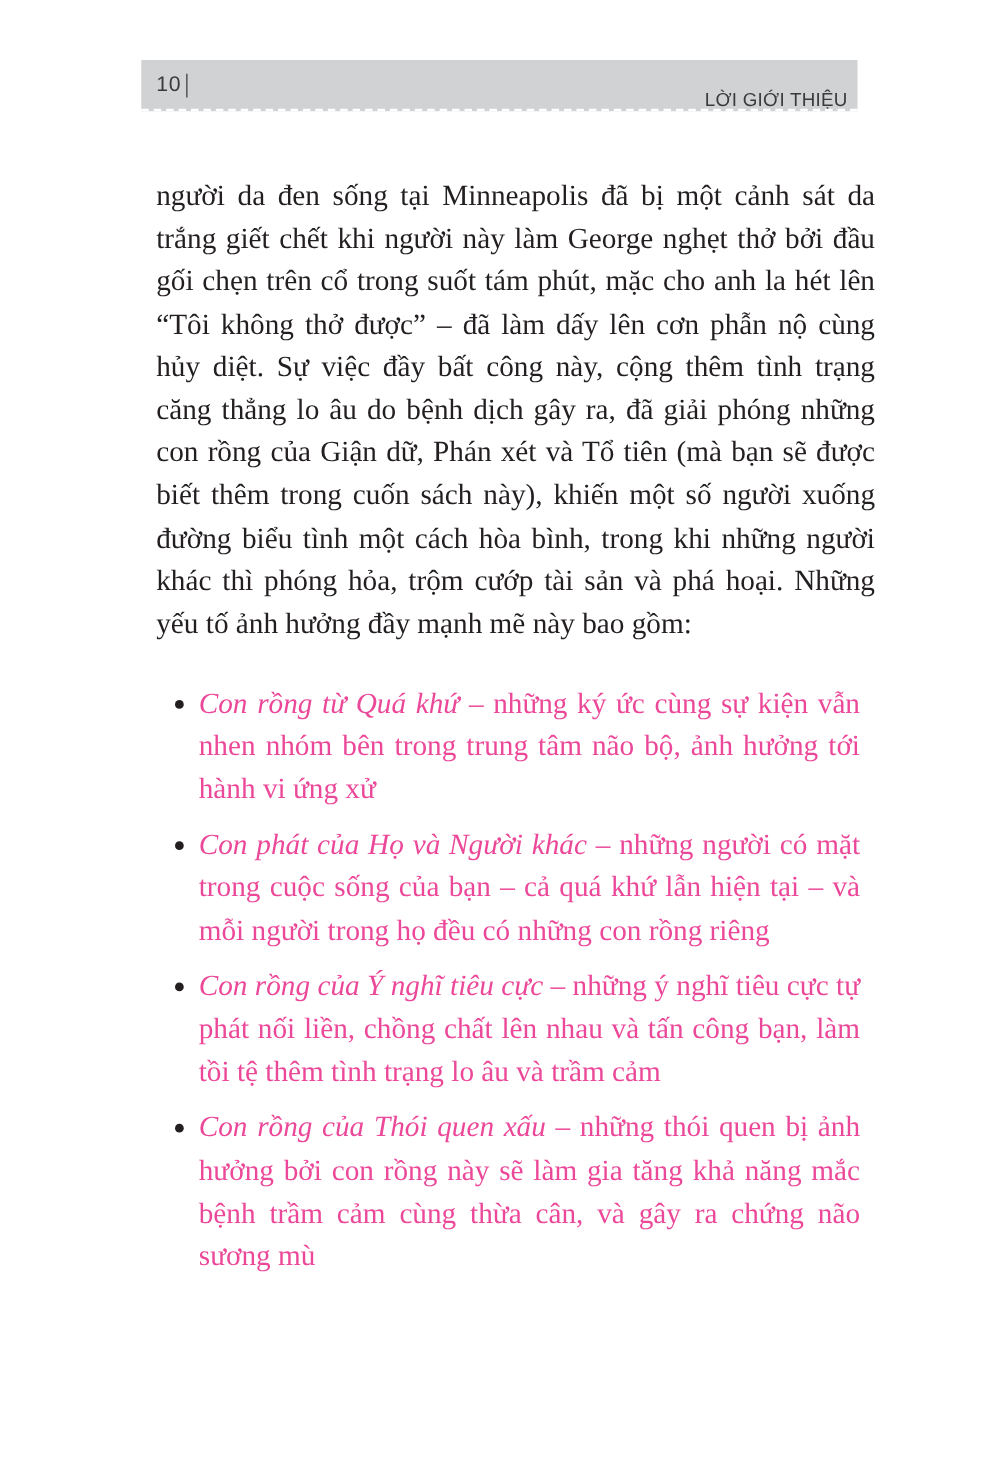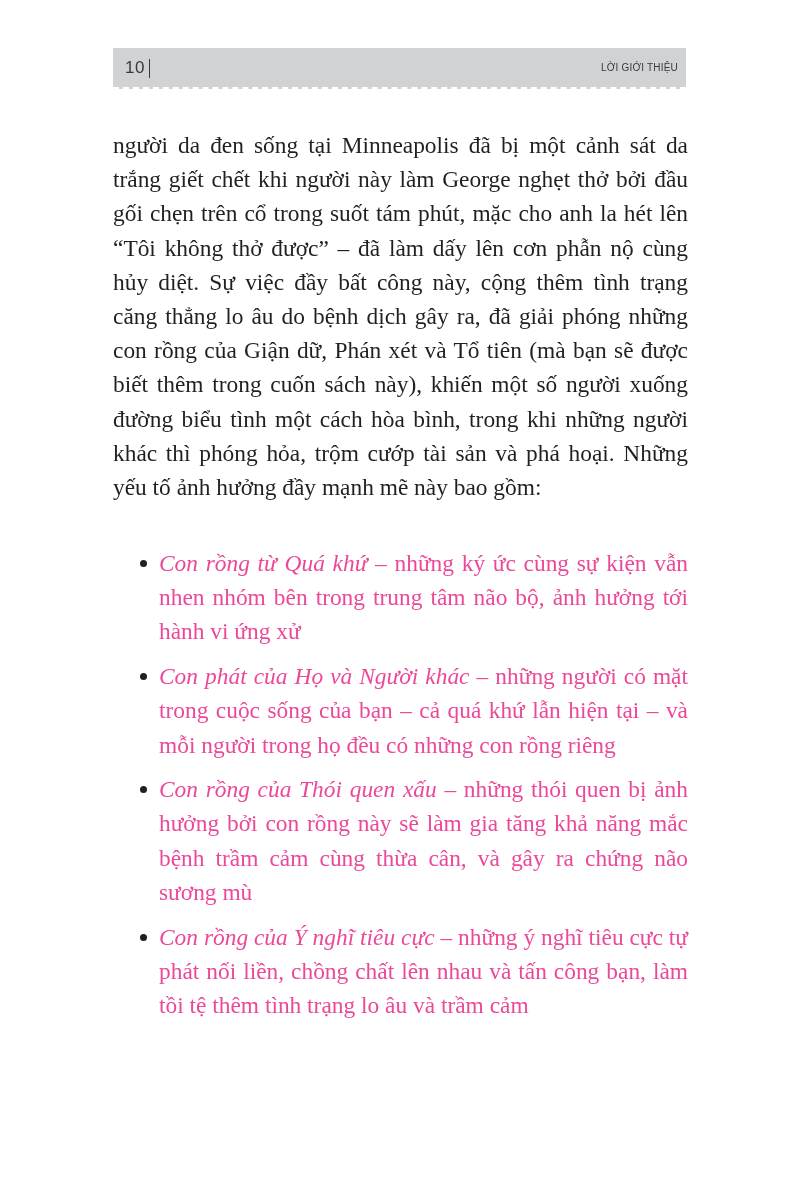--- a/index.html
+++ b/index.html
@@ -39,36 +39,36 @@
       position: absolute;
       left: 36px;
       top: 11px;
       width: 1px;
       height: 19px;
       background: #3a3a3a;
     }
     .chapter-title {
       position: absolute;
       right: 8px;
-      top: 14px;
+      top: 24px;
       font-family: "Liberation Sans", "DejaVu Sans", sans-serif;
-      font-size: 10px;
+      font-size: 15px;
       color: #3a3a3a;
       letter-spacing: 0.2px;
     }
     .body-text {
       position: absolute;
       left: 113px;
       top: 128px;
       width: 575px;
       font-family: "Liberation Serif", "DejaVu Serif", serif;
       font-size: 23.4px;
       line-height: 34.2px;
       text-align: justify;
-      margin: 0;
+      margin: 12px;
       color: #231f20;
     }
     .bullet-list {
       position: absolute;
       left: 113px;
       top: 546px;
       width: 575px;
       margin: 0;
       padding: 0;
       list-style: none;
@@ -111,19 +111,19 @@
   <li class="bullet-item">
     <span class="bullet-dot"></span>
     <span class="bullet-term">Con rồng từ Quá khứ</span><span> – những ký ức cùng sự kiện vẫn nhen nhóm bên trong trung tâm não bộ, ảnh hưởng tới hành vi ứng xử</span>
   </li>
   <li class="bullet-item">
     <span class="bullet-dot"></span>
     <span class="bullet-term">Con phát của Họ và Người khác</span><span> – những người có mặt trong cuộc sống của bạn – cả quá khứ lẫn hiện tại – và mỗi người trong họ đều có những con rồng riêng</span>
   </li>
   <li class="bullet-item">
     <span class="bullet-dot"></span>
-    <span class="bullet-term">Con rồng của Thói quen xấu</span><span> – những thói quen bị ảnh hưởng bởi con rồng này sẽ làm gia tăng khả năng mắc bệnh trầm cảm cùng thừa cân, và gây ra chứng não sương mù</span>
+    <span class="bullet-term">Con rồng của Ý nghĩ tiêu cực</span><span> –  những ý nghĩ tiêu cực tự phát nối liền, chồng chất lên nhau và tấn công bạn, làm tồi tệ thêm tình trạng lo âu và trầm cảm</span>
   </li>
   <li class="bullet-item">
     <span class="bullet-dot"></span>
-    <span class="bullet-term">Con rồng của Ý nghĩ tiêu cực</span><span> –  những ý nghĩ tiêu cực tự phát nối liền, chồng chất lên nhau và tấn công bạn, làm tồi tệ thêm tình trạng lo âu và trầm cảm</span>
+    <span class="bullet-term">Con rồng của Thói quen xấu</span><span> – những thói quen bị ảnh hưởng bởi con rồng này sẽ làm gia tăng khả năng mắc bệnh trầm cảm cùng thừa cân, và gây ra chứng não sương mù</span>
   </li>
 </ul>
 
 </body></html>

